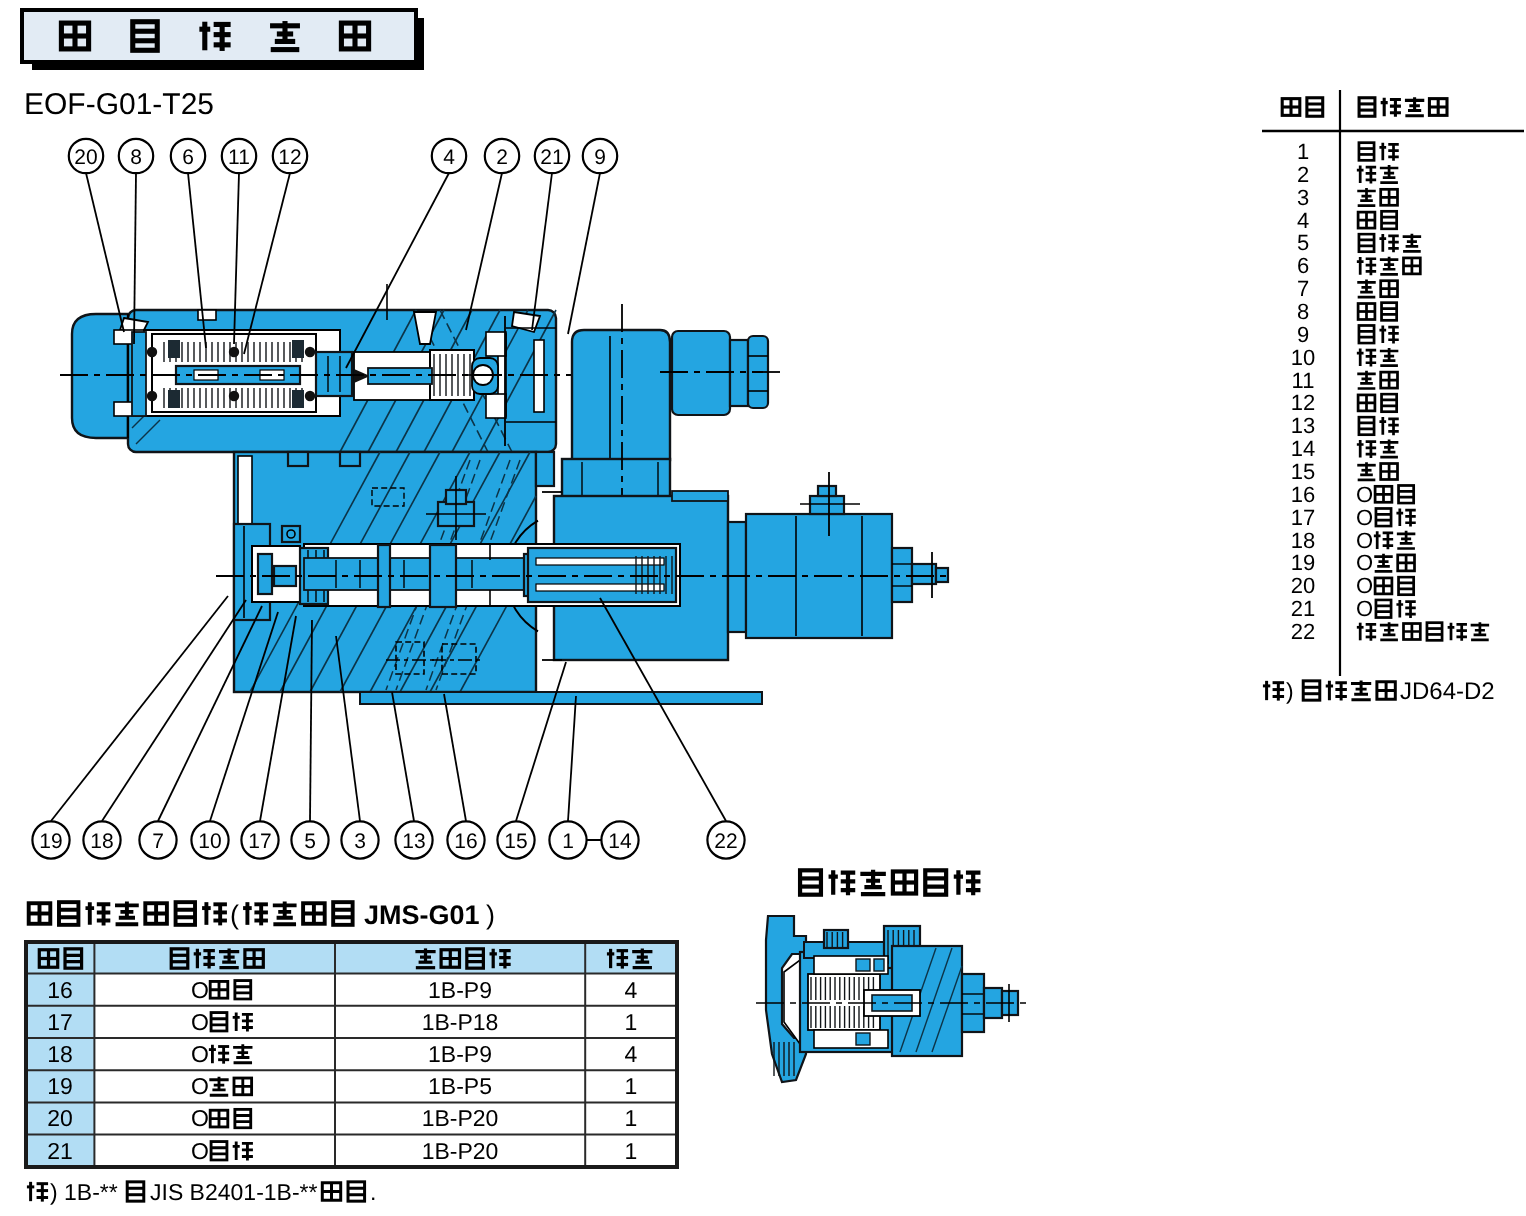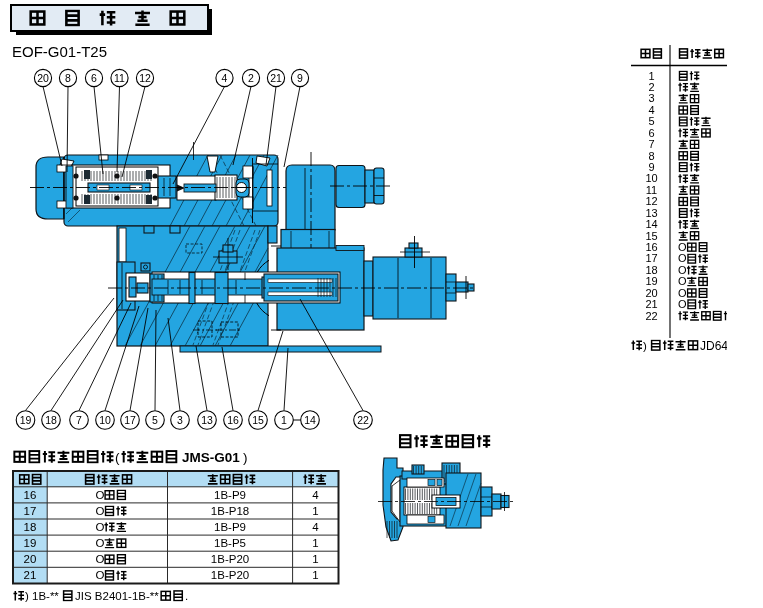--- a/index.html
+++ b/index.html
@@ -1,16 +1,16 @@
 <!DOCTYPE html>
 <html><head><meta charset="utf-8">
 <style>
 html,body{margin:0;padding:0;background:#fff;}
 #page{position:relative;width:727px;height:608px;overflow:hidden;
-  font-family:"Liberation Sans",sans-serif;}
+  font-family:"Liberation Sans",sans-serif;padding-left:36px;}
 svg{position:absolute;left:0;top:0;}
 </style></head>
 <body>
 <div id="page">
 <svg width="763" height="608" viewBox="0 0 763 608">
 <defs>
 <symbol id="k1" viewBox="0 0 10 10">
           <g stroke="#000" fill="none">
  <rect x="1" y="1.2" width="8" height="7.6"></rect>
             <line x1="1" y1="5" x2="9" y2="5"></line>

